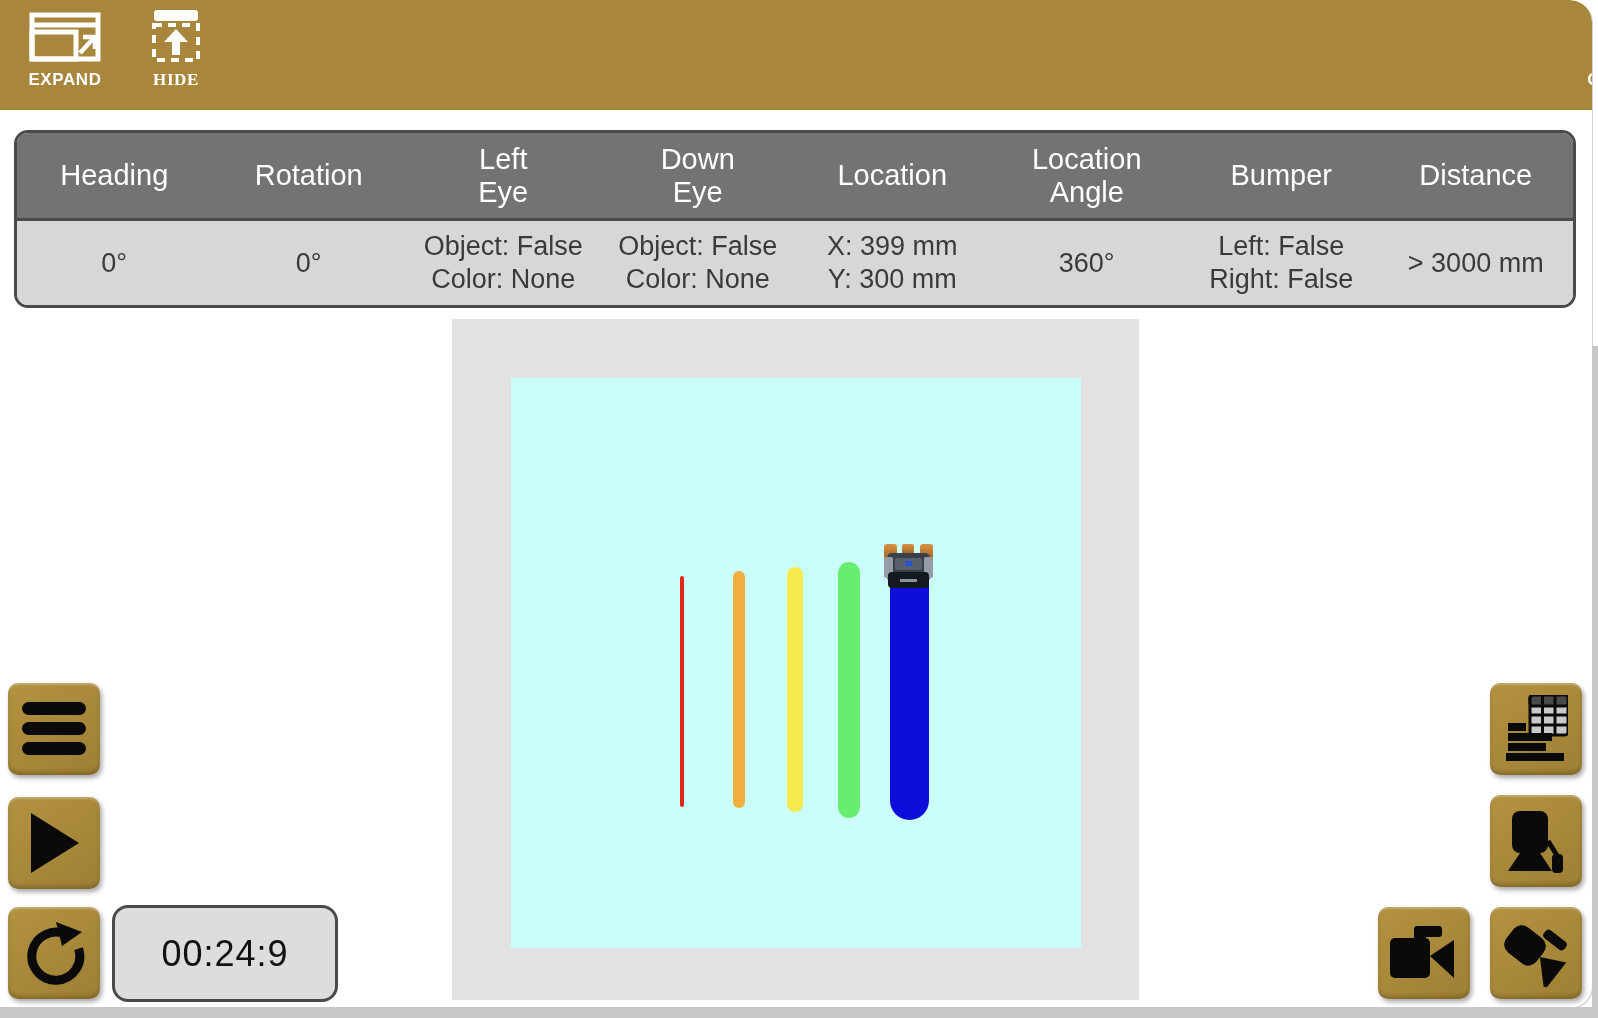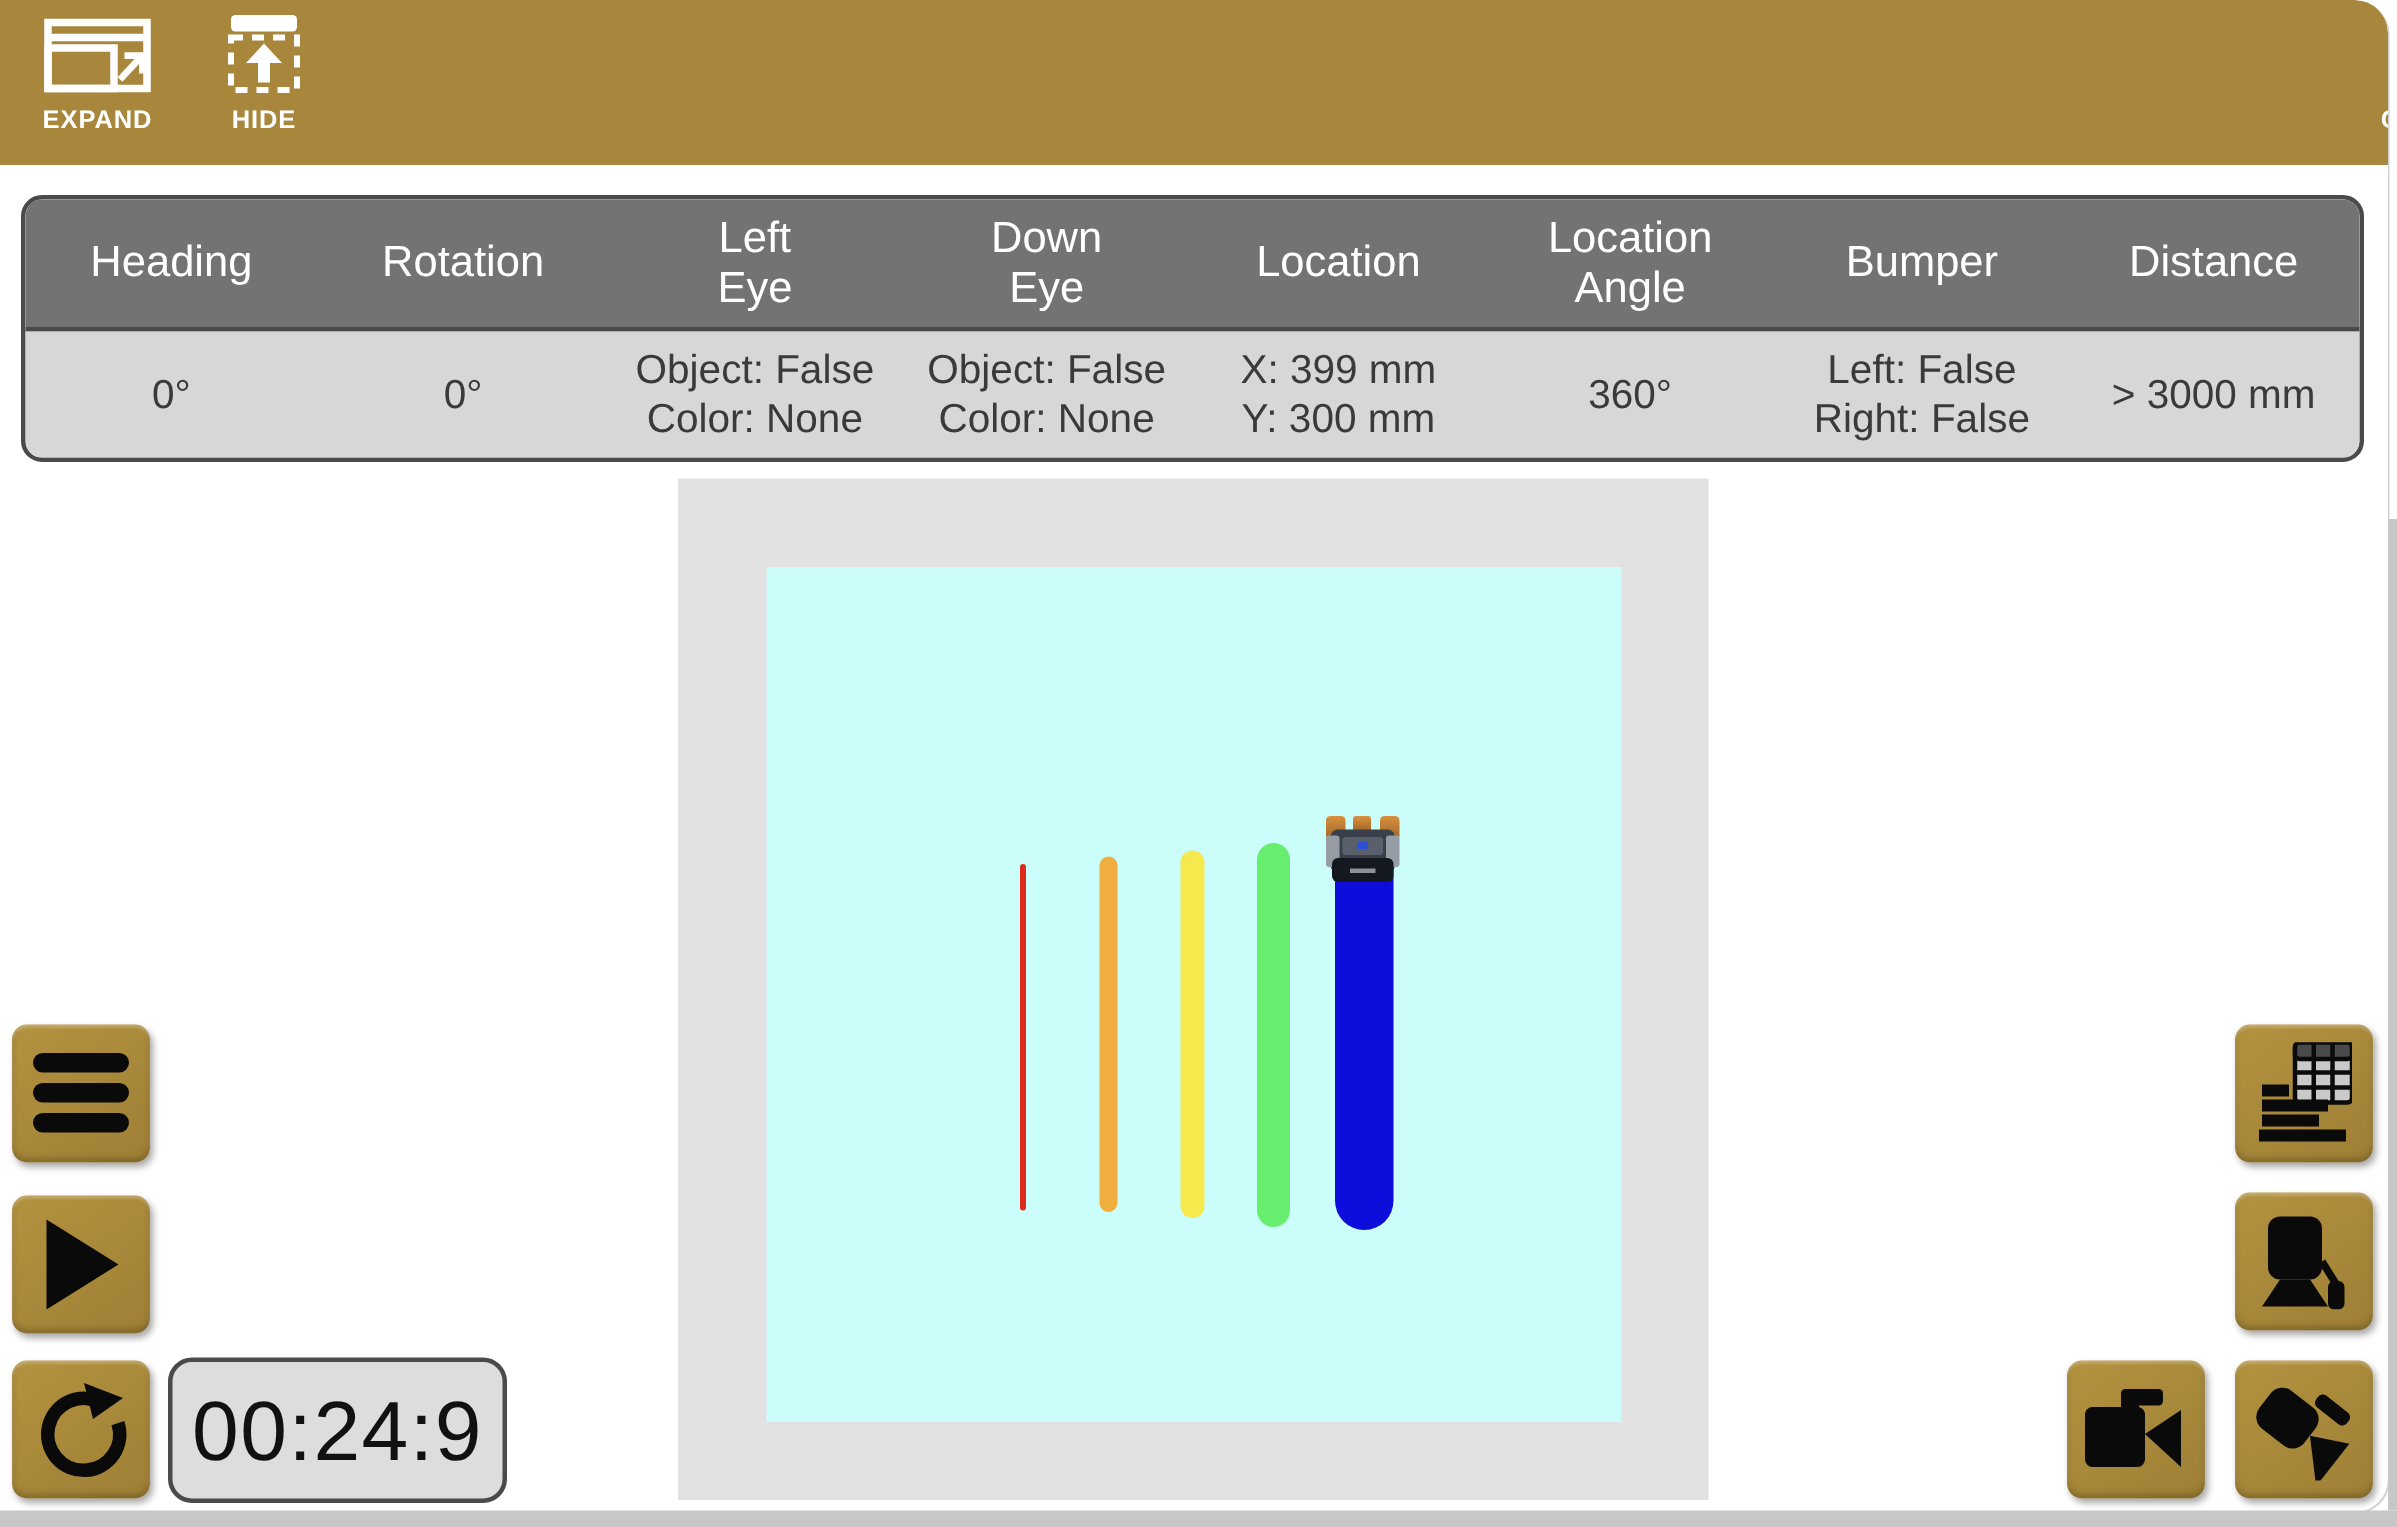--- a/index.html
+++ b/index.html
@@ -86,21 +86,21 @@
   #btn-dash{left:1490px;top:683px;}
   #btn-camdown{left:1490px;top:795px;}
   #btn-video{left:1378px;top:907px;}
   #btn-freecam{left:1490px;top:907px;}
 
   
   #timer{
     position:absolute;left:112px;top:905px;width:226px;height:97px;z-index:4;
     background:#DDDDDD;border:3px solid #4A4A4A;border-radius:16px;
     box-sizing:border-box;display:flex;align-items:center;justify-content:center;
-    font-size:56px;color:#111;letter-spacing:1px;
+    font-size:36px;color:#111;letter-spacing:1px;
   }
 </style>
 </head>
 <body>
 
 <div id="app">
 
   <div id="topbar">
 
     <div class="tb-btn" style="left:22px;width:86px;">
@@ -109,21 +109,21 @@
           <rect x="3" y="3" width="66" height="44" fill="none" stroke="#fff" stroke-width="5"></rect>
           <line x1="3" y1="13" x2="69" y2="13" stroke="#fff" stroke-width="5"></line>
           <rect x="3" y="20" width="44" height="27" fill="none" stroke="#fff" stroke-width="5"></rect>
           <line x1="51" y1="41" x2="64" y2="27" stroke="#fff" stroke-width="4.5"></line>
           <polyline points="54,25 66,25 66,37" fill="none" stroke="#fff" stroke-width="4.5"></polyline>
         </svg>
       </div>
       <div class="lbl">EXPAND</div>
     </div>
 
-    <div class="tb-btn" style="left:146px;width:60px;">
+    <div class="tb-btn" style="left:146px;width:60px;font-family:Liberation Serif, serif;">
       <div class="tb-ico">
         <svg width="52" height="52" viewBox="0 0 52 52">
           <rect x="4" y="0" width="44" height="11" rx="3" fill="#fff"></rect>
           <rect x="4" y="15" width="44" height="35" fill="none" stroke="#fff" stroke-width="4" stroke-dasharray="8 6"></rect>
           <rect x="22" y="31" width="8" height="14" fill="#fff"></rect>
           <polygon points="26,19 14,32 38,32" fill="#fff"></polygon>
         </svg>
       </div>
       <div class="lbl">HIDE</div>
     </div>

